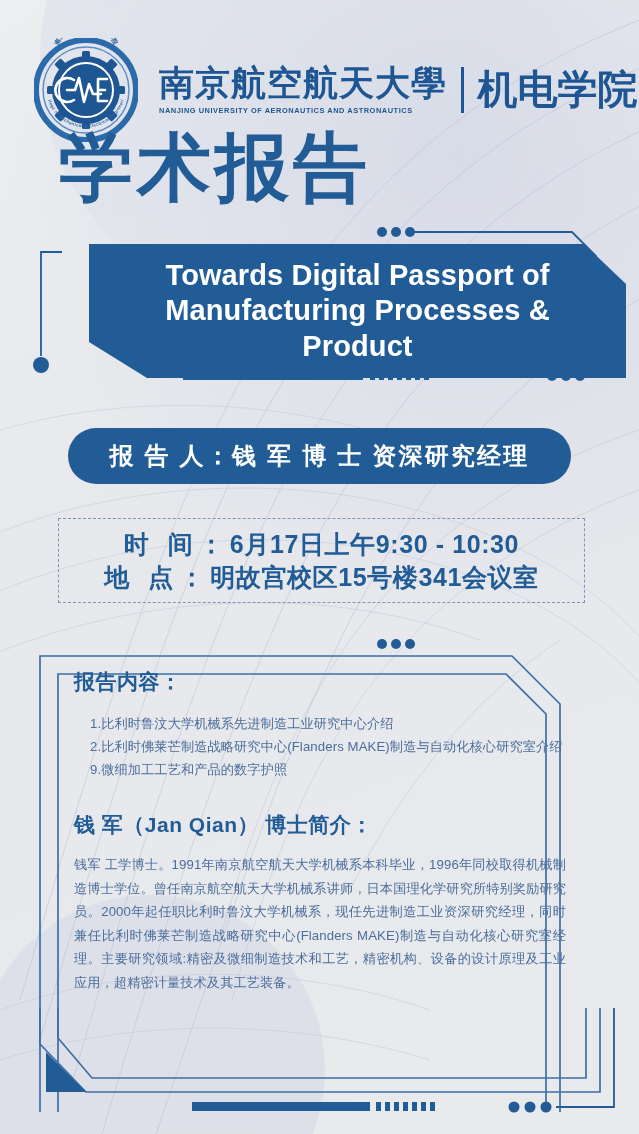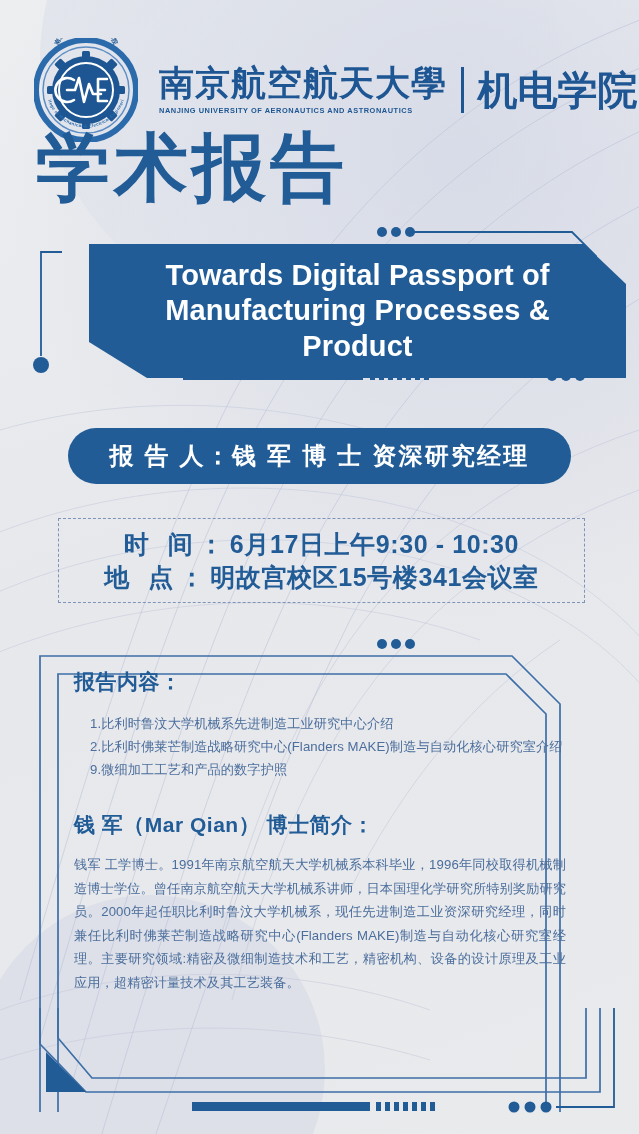--- a/index.html
+++ b/index.html
@@ -26,26 +26,26 @@
     font-family:"Liberation Serif","DejaVu Serif",serif;
     font-weight:700;font-size:35px;color:#1d5693;letter-spacing:1px;
     line-height:1;white-space:nowrap;
   }
   .uni-en{
     font-size:7.4px;font-weight:700;color:#1d5693;letter-spacing:.55px;
     margin-top:5px;white-space:nowrap;
   }
   .divider-bar{width:2.5px;height:46px;background:#1d5693;margin:0 14px 0 14px;}
   .school-cn{
-    font-family:Liberation Sans, sans-serif;
+    font-family:Liberation Serif, serif;
     font-weight:700;font-size:40px;color:#1d5693;line-height:1;white-space:nowrap;
   }
   
   .bigtitle{
-    position:absolute;left:36px;top:130px;
+    position:absolute;left:59px;top:130px;
     font-family:"Liberation Sans","DejaVu Sans",sans-serif;
     font-weight:700;font-size:74px;letter-spacing:4px;color:#215c97;
     line-height:1.04;white-space:nowrap;
   }
   
   .title-deco{position:absolute;left:0;top:222px;width:639px;height:176px;}
   .title-panel{
     position:absolute;left:41px;top:244px;width:537px;height:134px;
     background:#215c97;
     clip-path:polygon(0 0, 495px 0, 537px 40px, 537px 134px, 58px 134px, 0 98px);
@@ -232,21 +232,21 @@
     </g>
   </svg>
 
   <div class="content">
     <div class="sec-head">报告内容：</div>
     <ul class="topics">
       <li>1.比利时鲁汶大学机械系先进制造工业研究中心介绍</li>
       <li>2.比利时佛莱芒制造战略研究中心(Flanders MAKE)制造与自动化核心研究室介绍</li>
       <li>9.微细加工工艺和产品的数字护照</li>
     </ul>
-    <div class="sec-head bio">钱 军（Mar Qian） 博士简介：</div>
+    <div class="sec-head bio">钱 军（Jan Qian） 博士简介：</div>
     <p class="bio-par">钱军 工学博士。1991年南京航空航天大学机械系本科毕业，1996年同校取得机械制造博士学位。曾任南京航空航天大学机械系讲师，日本国理化学研究所特别奖励研究员。2000年起任职比利时鲁汶大学机械系，现任先进制造工业资深研究经理，同时兼任比利时佛莱芒制造战略研究中心(Flanders MAKE)制造与自动化核心研究室经理。主要研究领域:精密及微细制造技术和工艺，精密机构、设备的设计原理及工业应用，超精密计量技术及其工艺装备。</p>
   </div>
 
   <svg class="bottom-svg" viewBox="0 0 639 126" xmlns="http://www.w3.org/2000/svg">
     <g stroke="#3d6ea7" stroke-width="1.7" fill="none">
       <path d="M 40 0 V 36 L 86 84 H 600 V 0"></path>
       <path d="M 58 0 V 30 L 92 70 H 586 V 0"></path>
     </g>
     <path d="M 46 44 L 86 84 H 46 Z" fill="#215c97"></path>
     <rect x="192" y="94" width="178" height="9" fill="#215c97"></rect>

